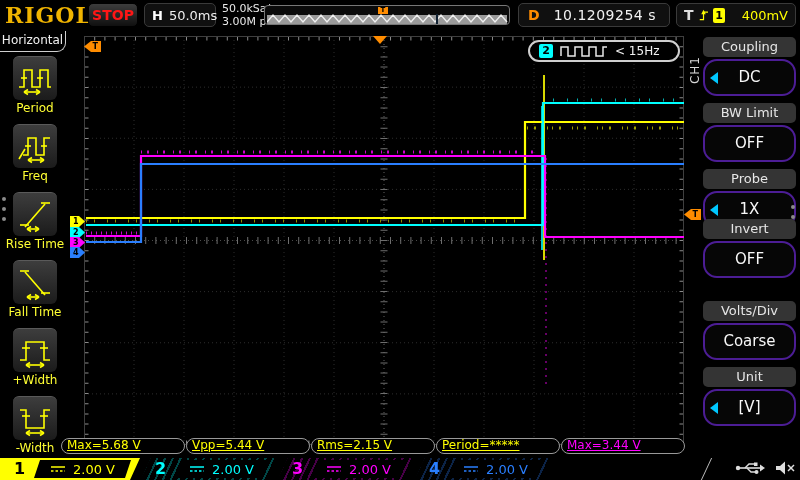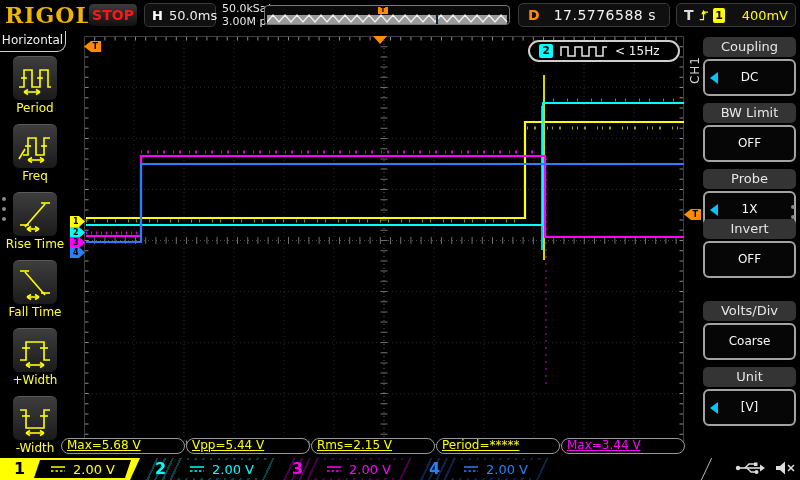--- a/index.html
+++ b/index.html
@@ -67,22 +67,22 @@
   .freq-badge .ch-square { width:14px; height:14px; border-radius:2px; color:#000;
                            font-size:11px; font-weight:bold; text-align:center; line-height:14px; }
   .freq-badge .freq-text { color:#f0f0f0; font-size:12px; white-space:nowrap; }
 
   
   .ch-tab { position:absolute; left:688px; top:56px; color:#d8d8d8; font-size:12px;
             writing-mode:vertical-rl; transform:rotate(180deg); letter-spacing:1px; }
   .menu-group { position:absolute; left:703px; width:93px; }
   .menu-head { height:20px; background:#343434; border-radius:5px; color:#e6e6e6; font-size:13px;
                text-align:center; line-height:20px; }
-  .menu-val { position:relative; margin-top:2px; height:37px; background:#060606; border:2px solid #a3a3a3;
-              border-radius:6px; color:#f8f8f8; font-size:12px; text-align:center; line-height:33px; }
+  .menu-val { position:relative; margin-top:2px; height:37px; background:#060606; border:2px solid #4c1d95;
+              border-radius:14px; color:#f8f8f8; font-size:15px; text-align:center; line-height:33px; }
   .menu-val .arrow { position:absolute; left:5px; top:11px; width:0; height:0;
                      border-top:6px solid transparent; border-bottom:6px solid transparent;
                      border-right:8px solid #00c8ff; }
 
   
   .meas { position:absolute; top:438px; height:16px; width:124px; background:#000;
           border:1px solid #999; border-radius:8px; font-size:12px; line-height:13px;
           padding-left:5px; white-space:nowrap; overflow:hidden;text-decoration:underline; }
 
   
@@ -120,21 +120,21 @@
     <div class="memstrip">
       <div class="memband"></div>
       <svg id="memwave" width="242" height="12">
           <polyline points="0,9 6,2 12,9 18,2 24,9 30,2 36,9 42,2 48,9 54,2 60,9 66,2 72,9 78,2 84,9 90,2 96,9 102,2 108,9 114,2 120,9 126,2 132,9 138,2 144,9 150,2 156,9 162,2 168,9 174,2 180,9 186,2 192,9 198,2 204,9 210,2 216,9 222,2 228,9 234,2 240,9" fill="none" stroke="#eee" stroke-width="1.4"></polyline>
         </svg>
       <div class="mem-t trig-orange" style="background: rgb(255, 140, 0);">T</div>
       <div class="mem-win"></div>
     </div>
     <div class="d-box">
       <span class="menu-letter">D</span>
-      <span class="menu-value">17.5776588 s</span>
+      <span class="menu-value">10.1209254 s</span>
     </div>
     <div class="t-box">
       <span class="menu-letter">T</span>
       <svg width="13" height="17" viewBox="0 0 13 17">
         <polyline points="1,14 6,14 6,4 12,4" fill="none" stroke="#ffff00" stroke-width="1.6"></polyline>
         <path d="M6,1 L9,7 L3,7 Z" fill="#ffff00"></path>
       </svg>
       <span class="trig-src">1</span>
       <span class="trig-level">400mV</span>
     </div>

